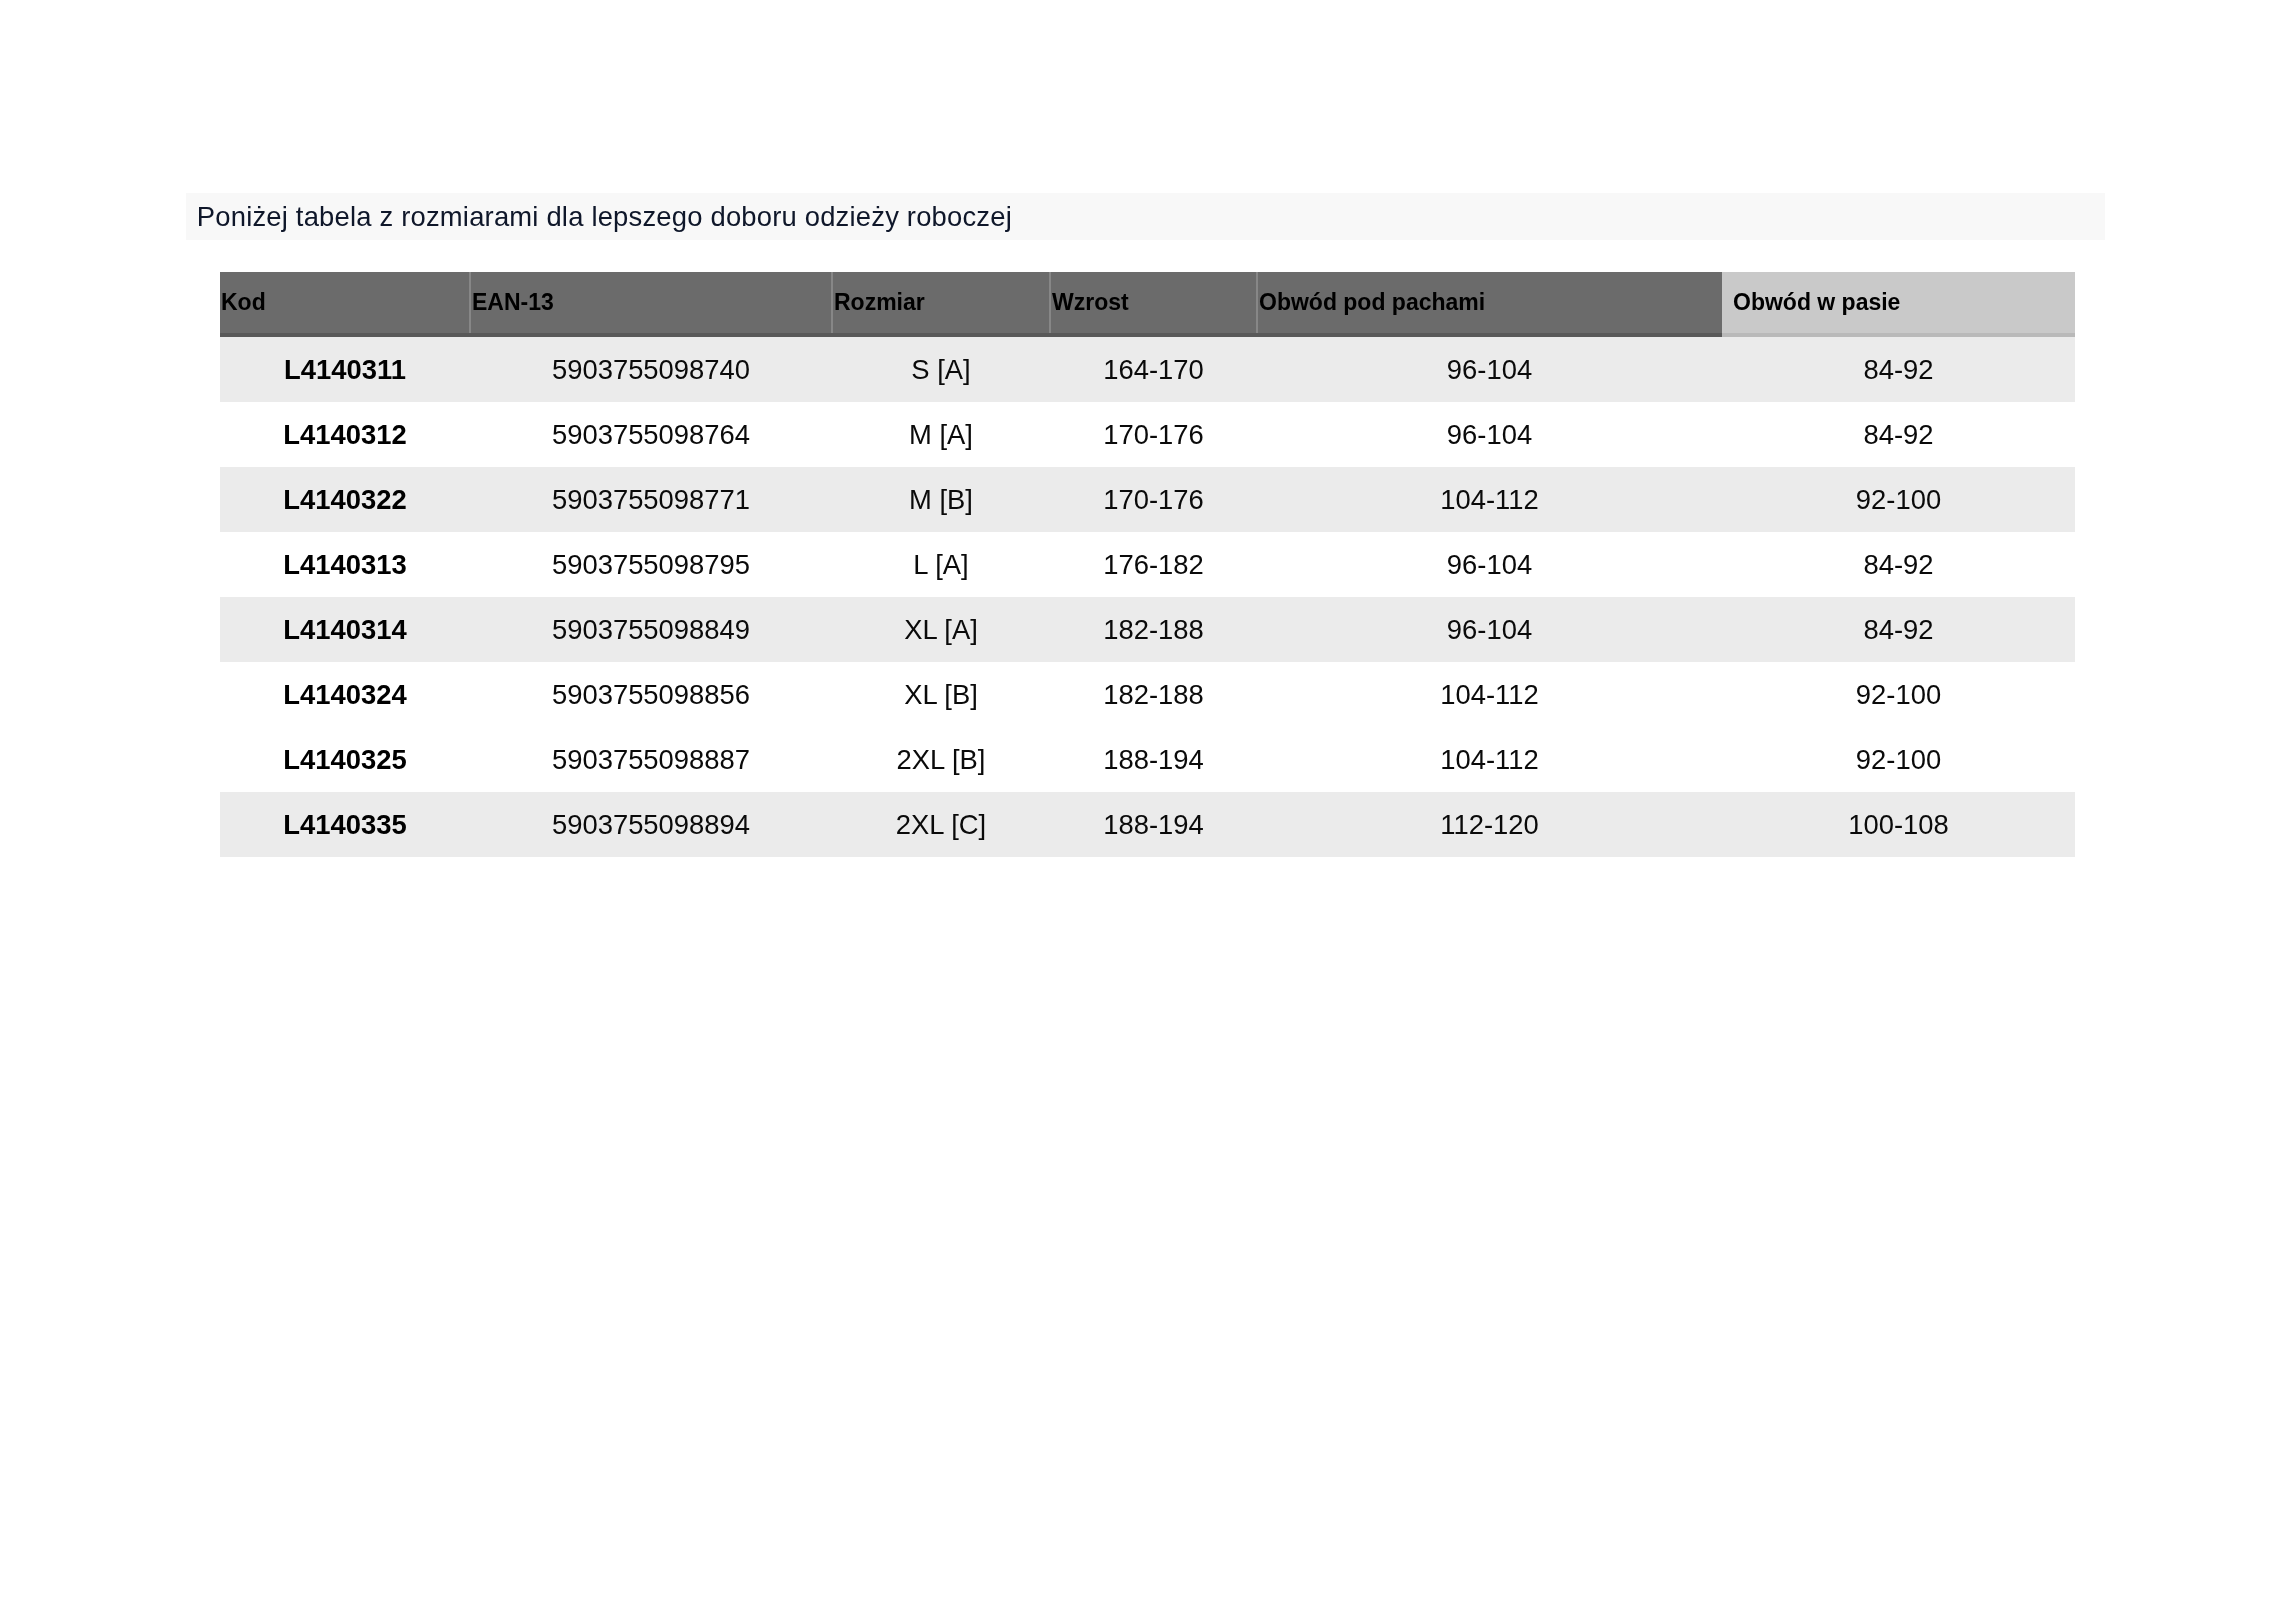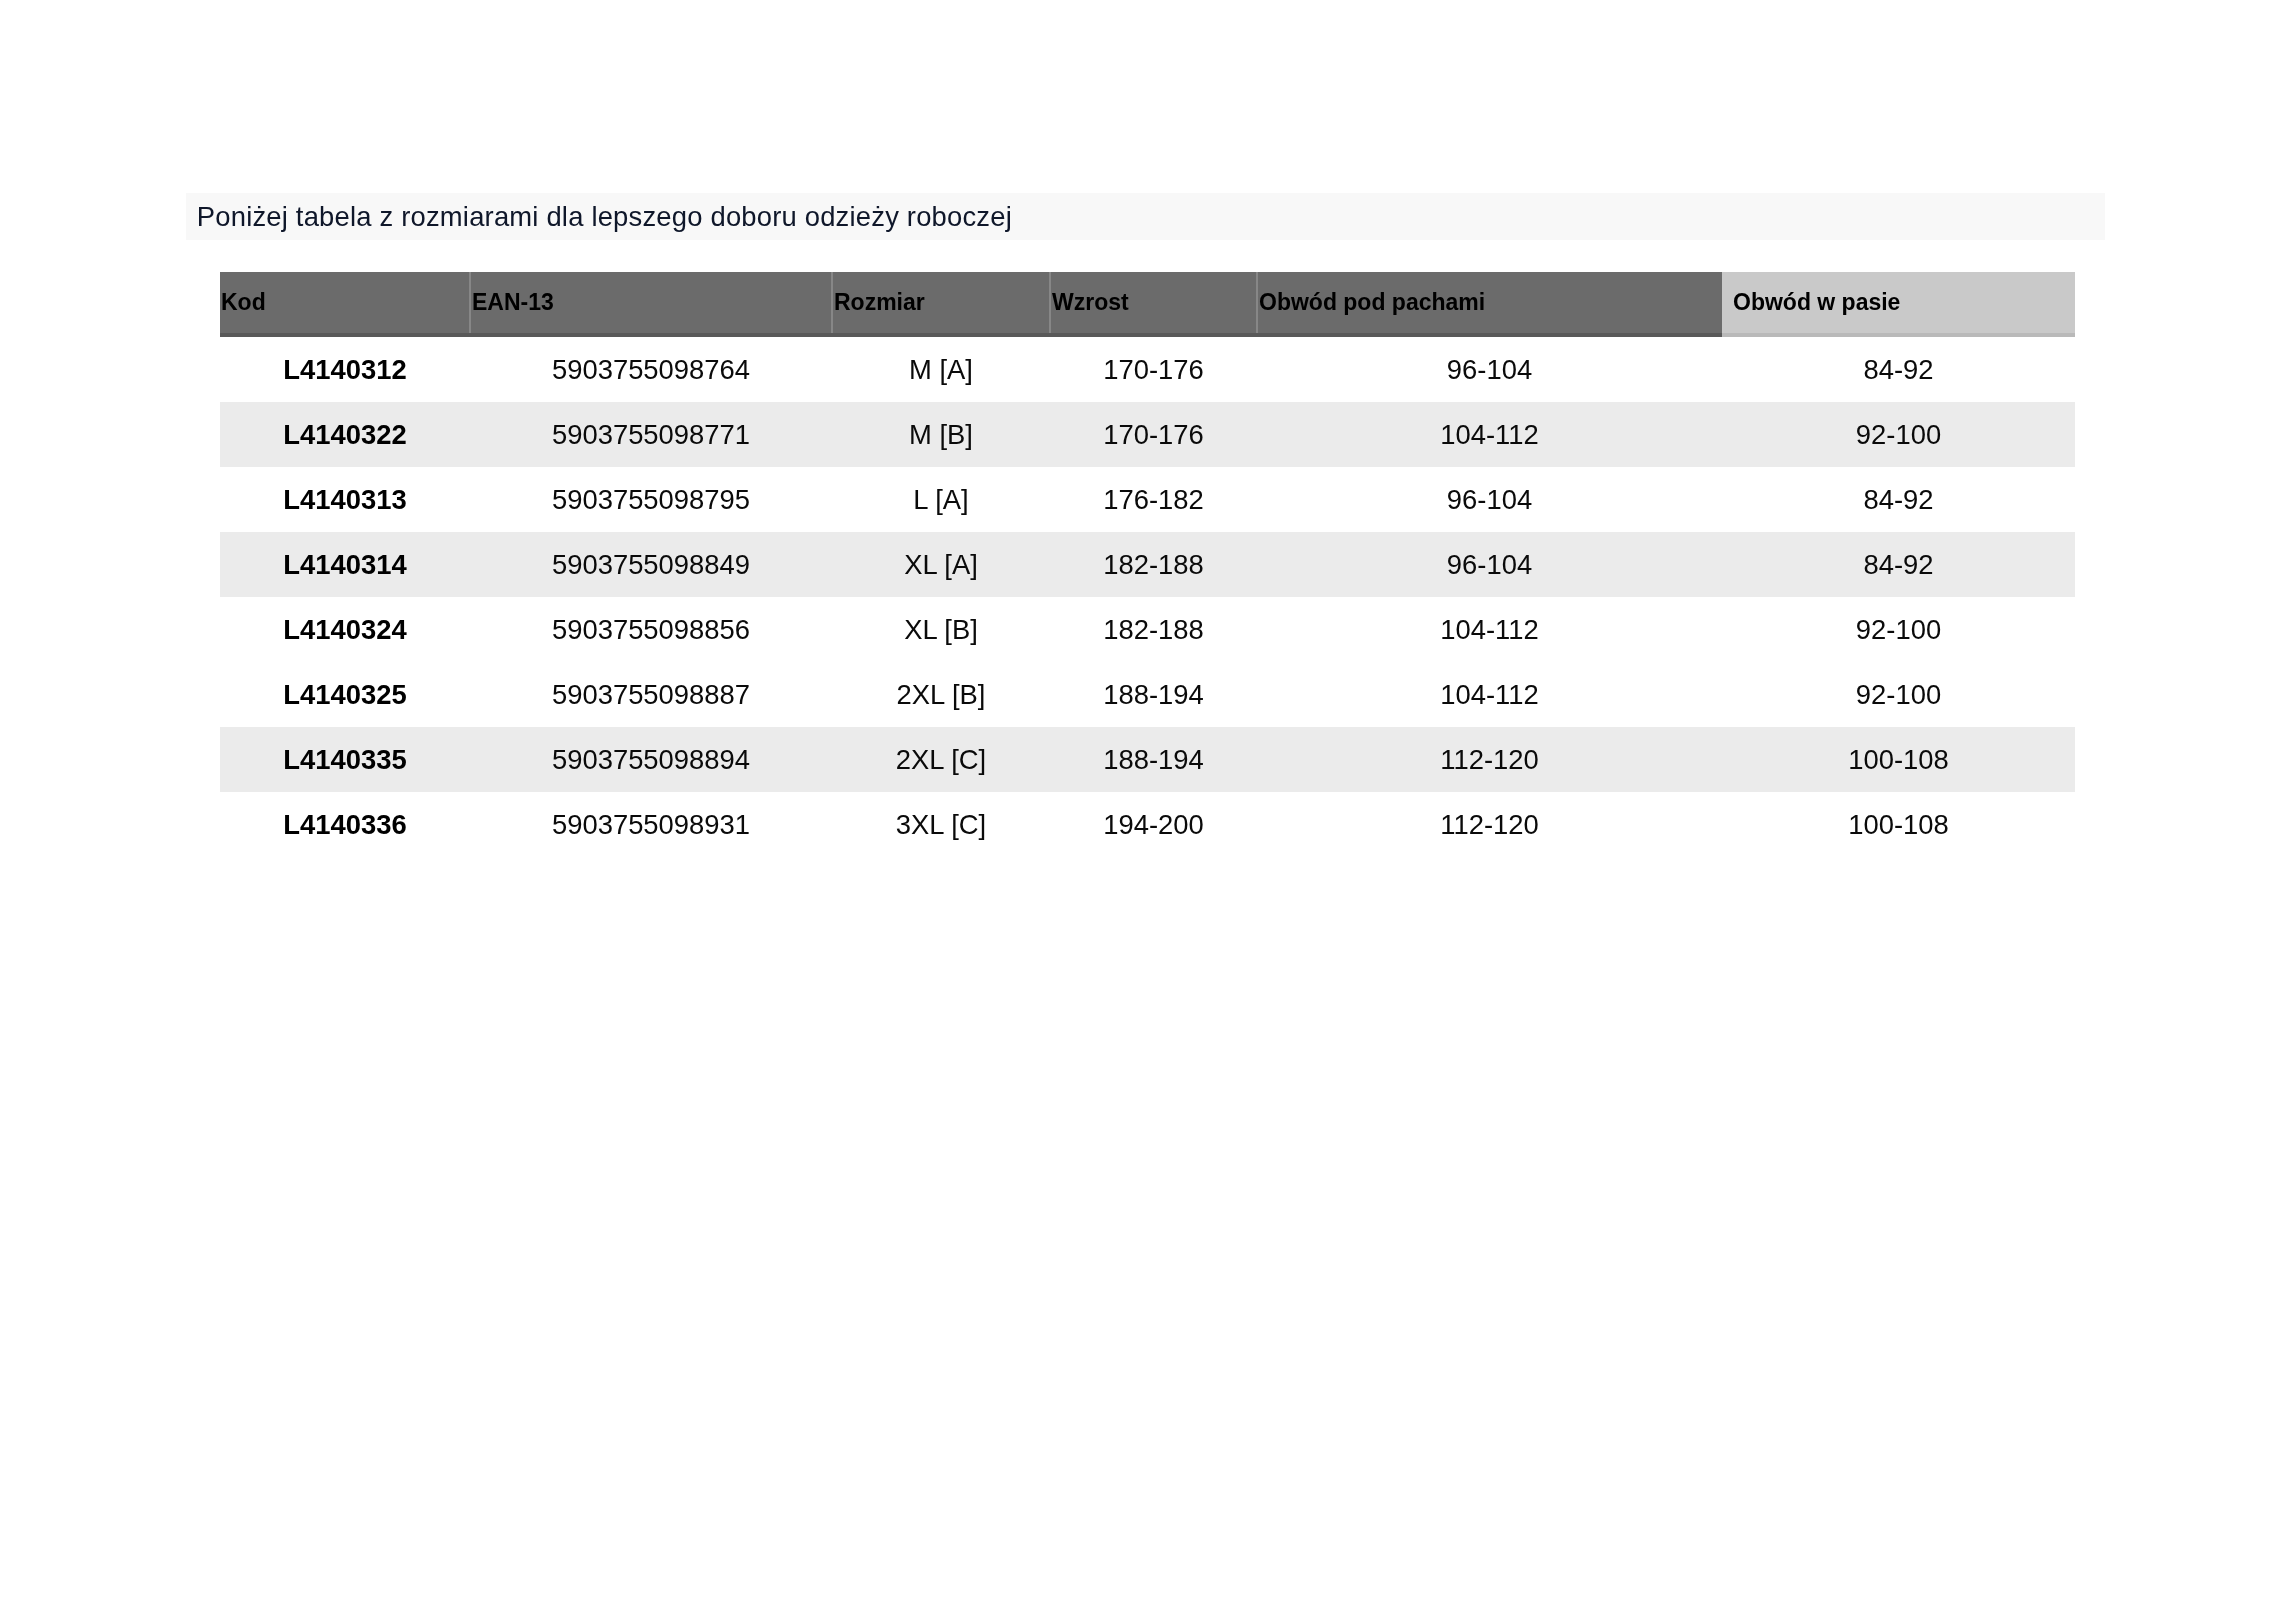--- a/index.html
+++ b/index.html
@@ -100,20 +100,28 @@
     <tr>
       <th>Kod</th>
       <th>EAN-13</th>
       <th>Rozmiar</th>
       <th>Wzrost</th>
       <th>Obwód pod pachami</th>
       <th class="light">Obwód w pasie</th>
     </tr>
   </thead>
   <tbody id="table-body">
+      <tr class="alt">
+        <td class="kod">L4140311</td>
+        <td>5903755098740</td>
+        <td>S [A]</td>
+        <td>164-170</td>
+        <td>96-104</td>
+        <td>84-92</td>
+      </tr>
       <tr>
         <td class="kod">L4140312</td>
         <td>5903755098764</td>
         <td>M [A]</td>
         <td>170-176</td>
         <td>96-104</td>
         <td>84-92</td>
       </tr>
       <tr class="alt">
         <td class="kod">L4140322</td>
@@ -156,23 +164,15 @@
         <td>92-100</td>
       </tr>
       <tr class="alt">
         <td class="kod">L4140335</td>
         <td>5903755098894</td>
         <td>2XL [C]</td>
         <td>188-194</td>
         <td>112-120</td>
         <td>100-108</td>
       </tr>
-      <tr>
-        <td class="kod">L4140336</td>
-        <td>5903755098931</td>
-        <td>3XL [C]</td>
-        <td>194-200</td>
-        <td>112-120</td>
-        <td>100-108</td>
-      </tr>
     </tbody>
 </table>
 
 
 </body></html>

